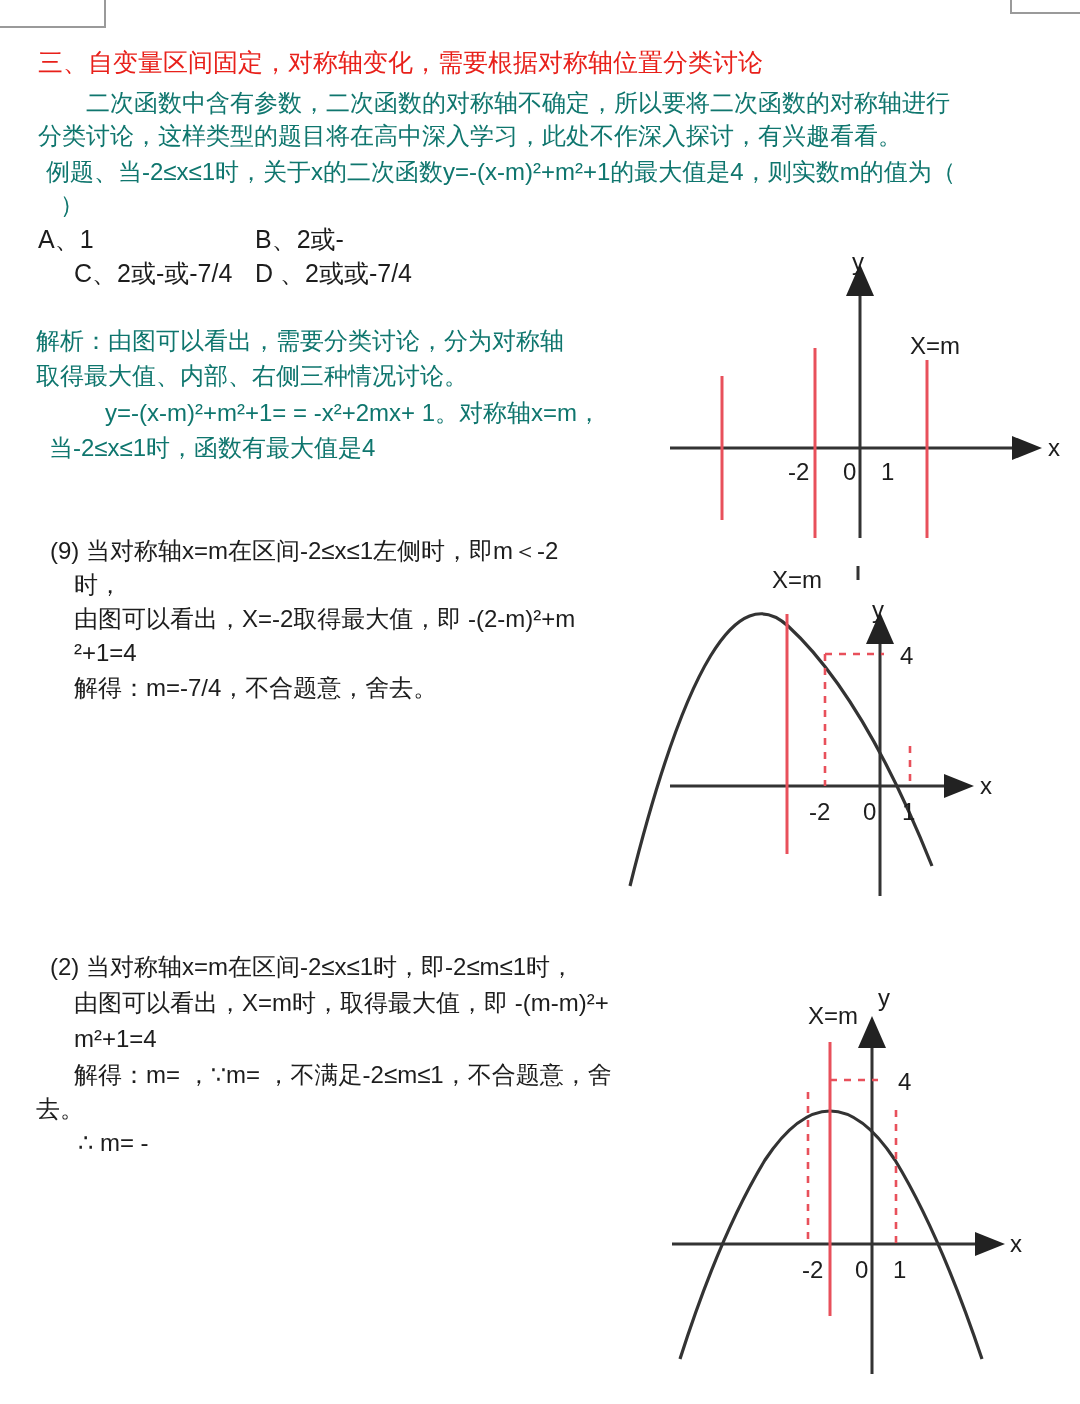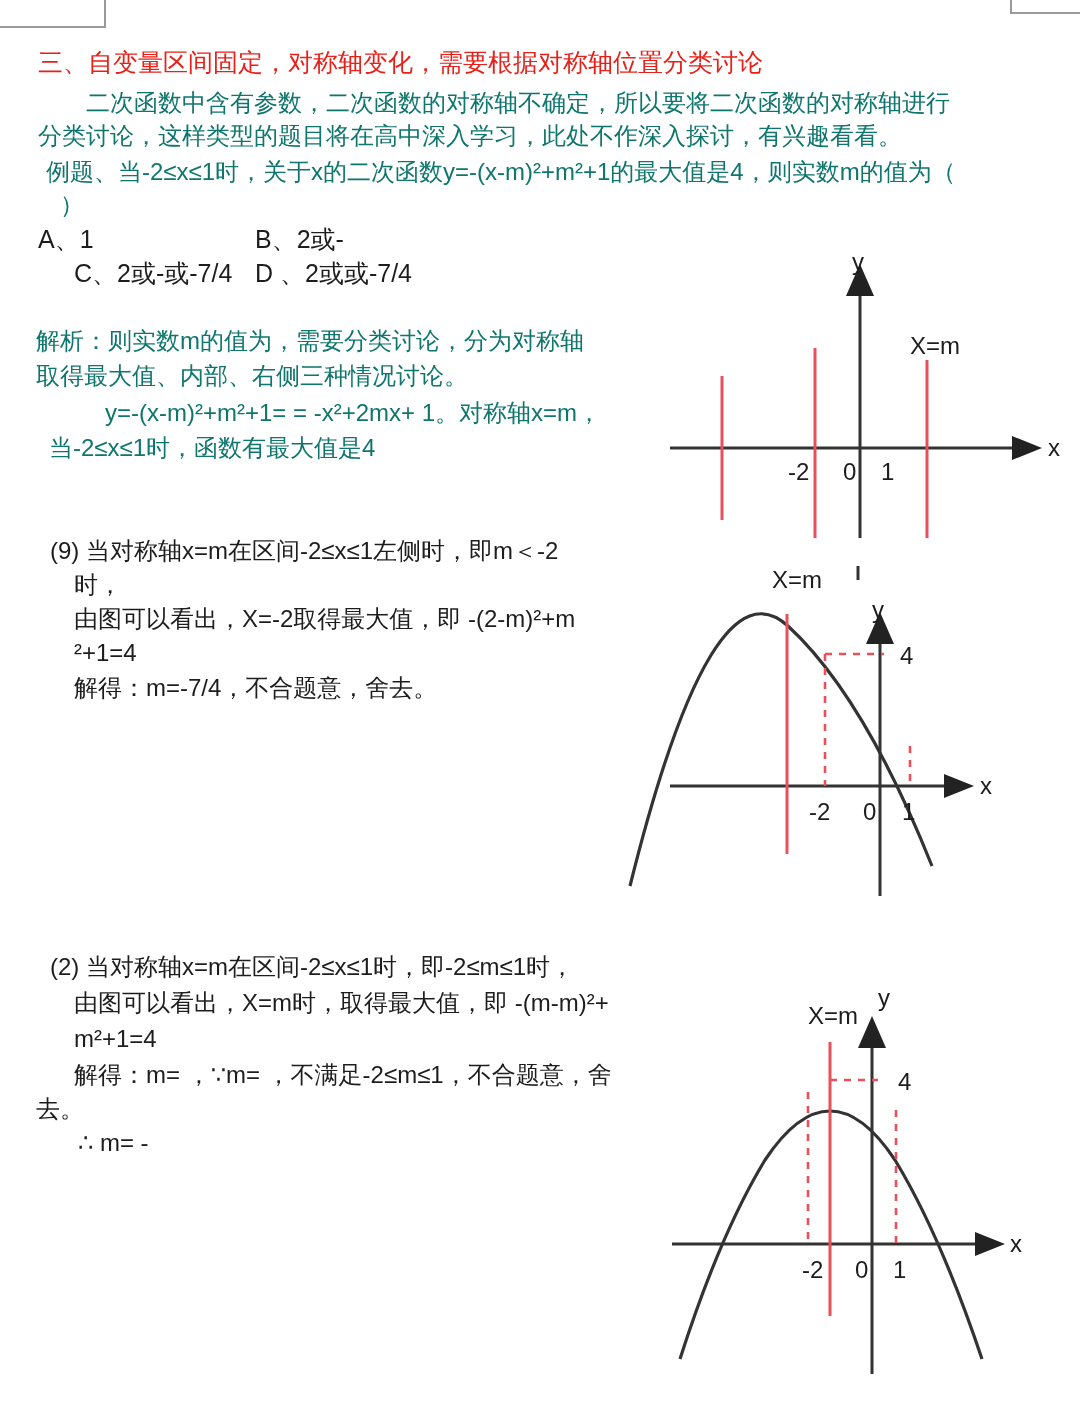--- a/index.html
+++ b/index.html
@@ -53,21 +53,21 @@
   <div class="para" style="left:38px;top:119px;width:1005px;">分类讨论，这样类型的题目将在高中深入学习，此处不作深入探讨，有兴趣看看。</div>
 
   <div class="para" style="left:46px;top:155px;width:1010px;">例题、当-2≤x≤1时，关于x的二次函数y=-(x-m)²+m²+1的最大值是4，则实数m的值为（</div>
   <div class="para" style="left:60px;top:188px;">）</div>
 
   <div class="opts" style="left:38px;top:222px;">A、1</div>
   <div class="opts" style="left:255px;top:222px;">B、2或-</div>
   <div class="opts" style="left:38px;top:256px;margin-left:36px;">C、2或-或-7/4</div>
   <div class="opts" style="left:255px;top:256px;">D 、2或或-7/4</div>
 
-  <div class="para" style="left:36px;top:324px;">解析：则实数m的值为，需要分类讨论，分为对称轴</div>
+  <div class="para" style="left:36px;top:324px;">解析：由图可以看出，需要分类讨论，分为对称轴</div>
   <div class="para" style="left:36px;top:359px;">取得最大值、内部、右侧三种情况讨论。</div>
   <div class="para" style="left:105px;top:396px;text-align:center;">y=-(x-m)²+m²+1= = -x²+2mx+ 1。对称轴x=m，</div>
   <div class="para" style="left:36px;top:431px;margin-left:13px;">当-2≤x≤1时，函数有最大值是4</div>
 
   <div class="blk" style="left:50px;top:534px;">(9) 当对称轴x=m在区间-2≤x≤1左侧时，即m＜-2</div>
   <div class="blk" style="left:74px;top:568px;">时，</div>
   <div class="blk" style="left:74px;top:602px;">由图可以看出，X=-2取得最大值，即 -(2-m)²+m</div>
   <div class="blk" style="left:74px;top:636px;">²+1=4</div>
   <div class="blk" style="left:74px;top:671px;">解得：m=-7/4，不合题意，舍去。</div>
 

